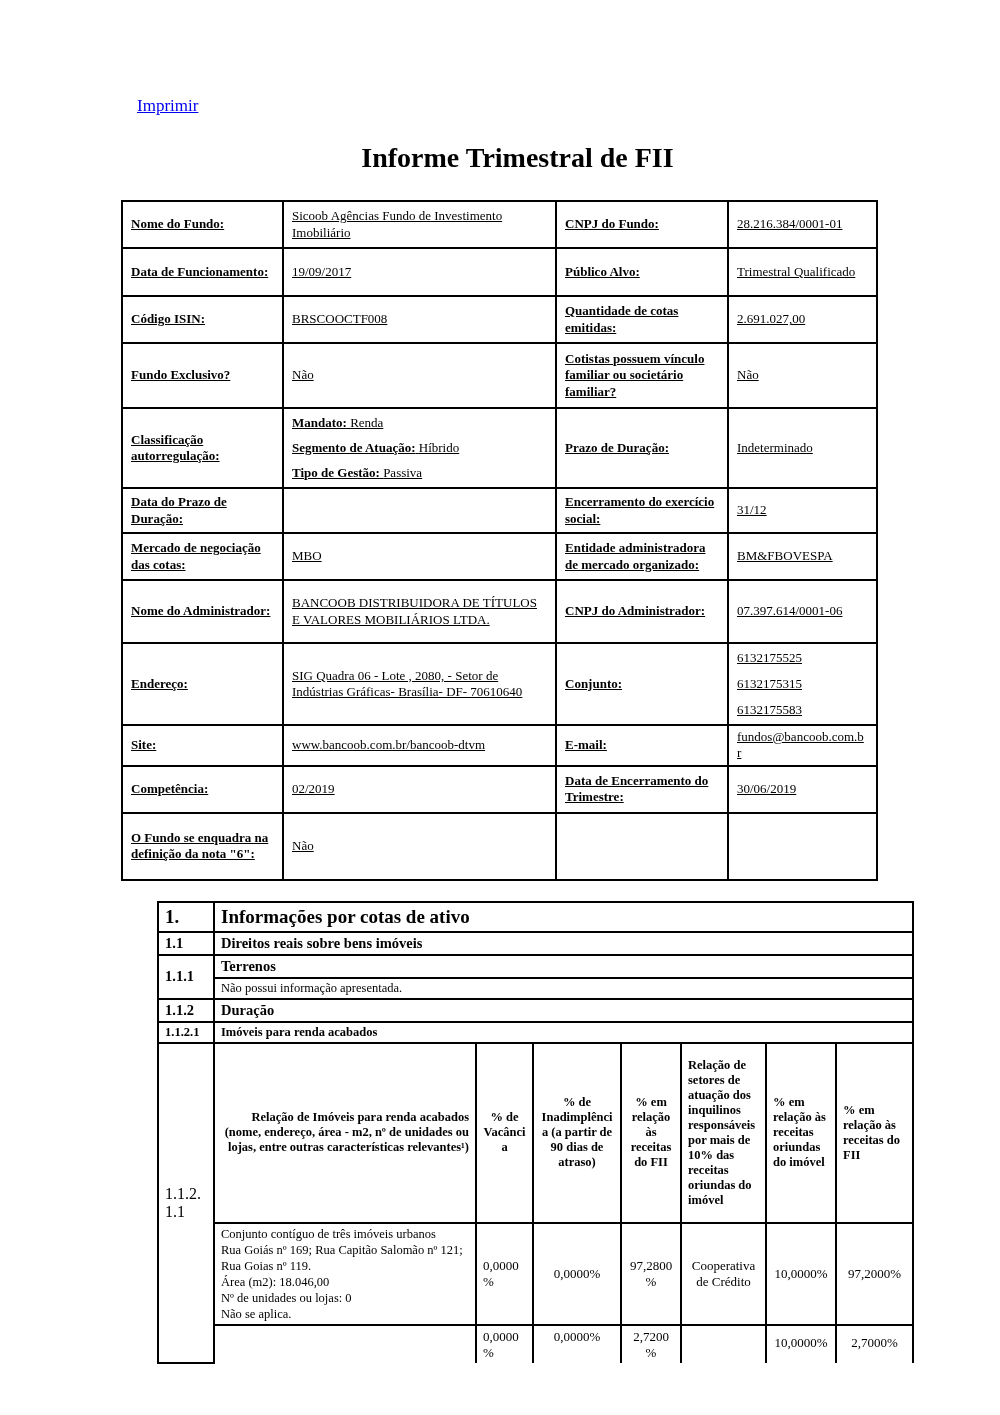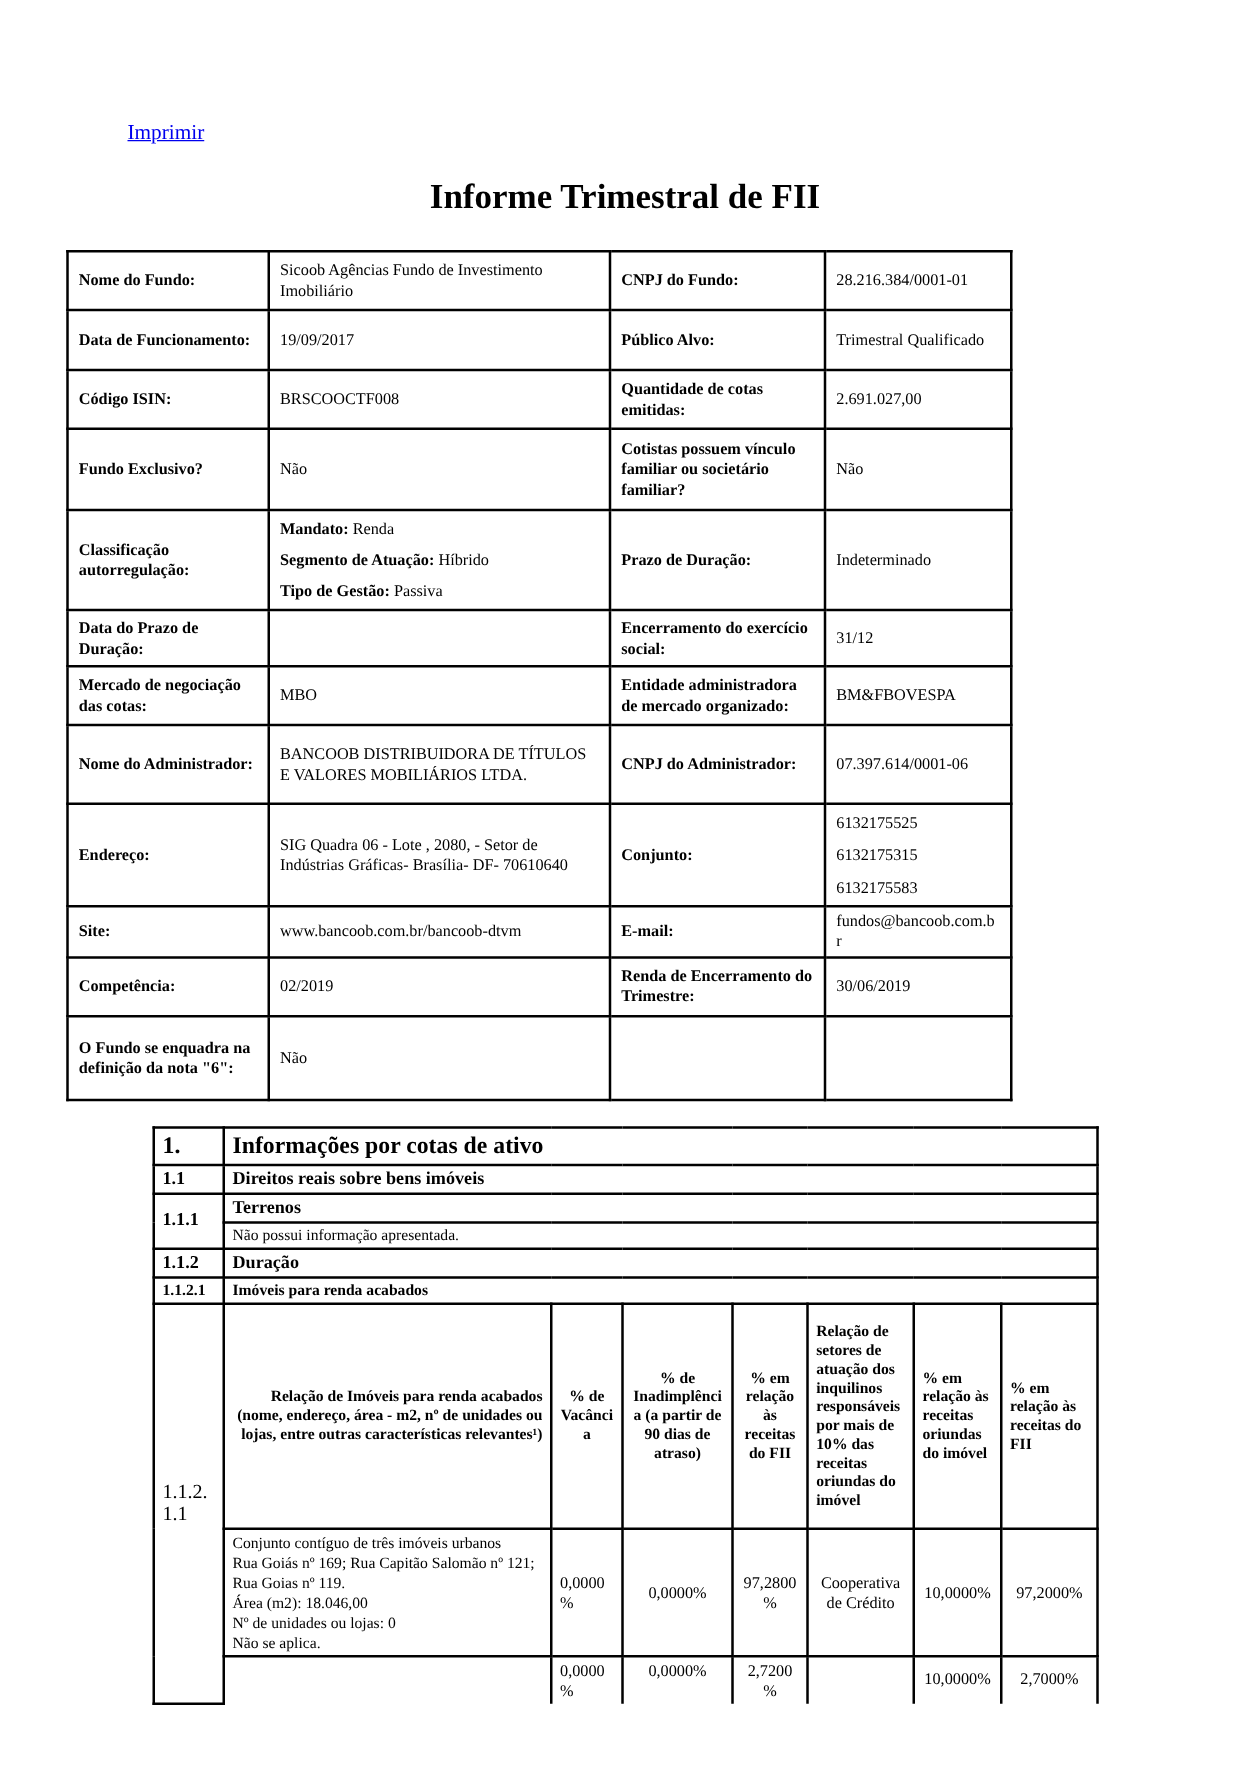--- a/index.html
+++ b/index.html
@@ -2,35 +2,35 @@
 <html><head>
 <meta charset="utf-8">
 <style>
   * { box-sizing: border-box; }
   html, body { margin: 0; padding: 0; }
   body {
     width: 1000px; height: 1415px; overflow: hidden;
     background: #ffffff; color: #000000;
     font-family: "Liberation Serif", serif;
   }
-  .content { padding-top: 96px; }
+  .content { padding-top: 96px; padding-left: 35px; }
   .print-link {
     display: inline-block; margin-left: 102px;
     color: #0000EE; text-decoration: underline;
     font-size: 17px; cursor: pointer;
   }
   .title {
     text-align: center; font-weight: bold; font-size: 28px;
     margin-top: 26px;
   }
 
   
   table.fund {
     border-collapse: collapse; table-layout: fixed;
-    margin: 26px 0 0 53px; width: 755px;
+    margin: 26px 0 0 86px; width: 755px; text-decoration: underline;
   }
   table.fund td {
     border: 2px solid #000; vertical-align: middle;
     padding: 3px 8px; font-size: 13px; line-height: 1.25;
     word-wrap: break-word;
   }
   table.fund td.lbl { font-weight: bold; }
   table.fund tr:nth-child(1)  td { height: 47px; }
   table.fund tr:nth-child(2)  td { height: 48px; }
   table.fund tr:nth-child(3)  td { height: 47px; }
@@ -171,21 +171,21 @@
     </tr>
     <tr>
       <td class="lbl">Site:</td>
       <td>www.bancoob.com.br/bancoob-dtvm</td>
       <td class="lbl">E-mail:</td>
       <td>fundos@bancoob.com.br</td>
     </tr>
     <tr>
       <td class="lbl">Competência:</td>
       <td>02/2019</td>
-      <td class="lbl">Renda de Encerramento do Trimestre:</td>
+      <td class="lbl">Data de Encerramento do Trimestre:</td>
       <td>30/06/2019</td>
     </tr>
     <tr>
       <td class="lbl">O Fundo se enquadra na definição da nota "6":</td>
       <td>Não</td>
       <td class="lbl"></td>
       <td></td>
     </tr>
     </tbody>
   </table>

